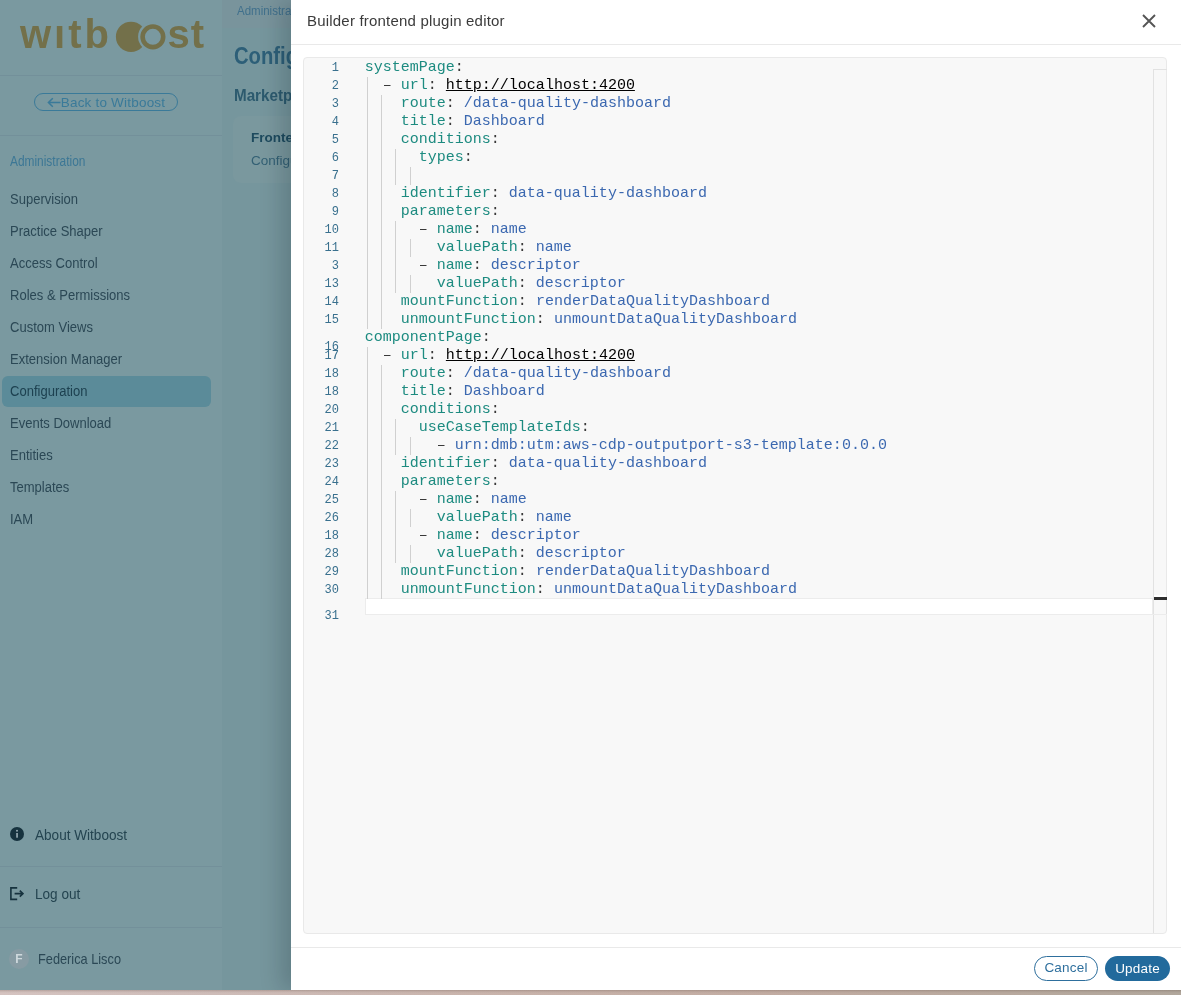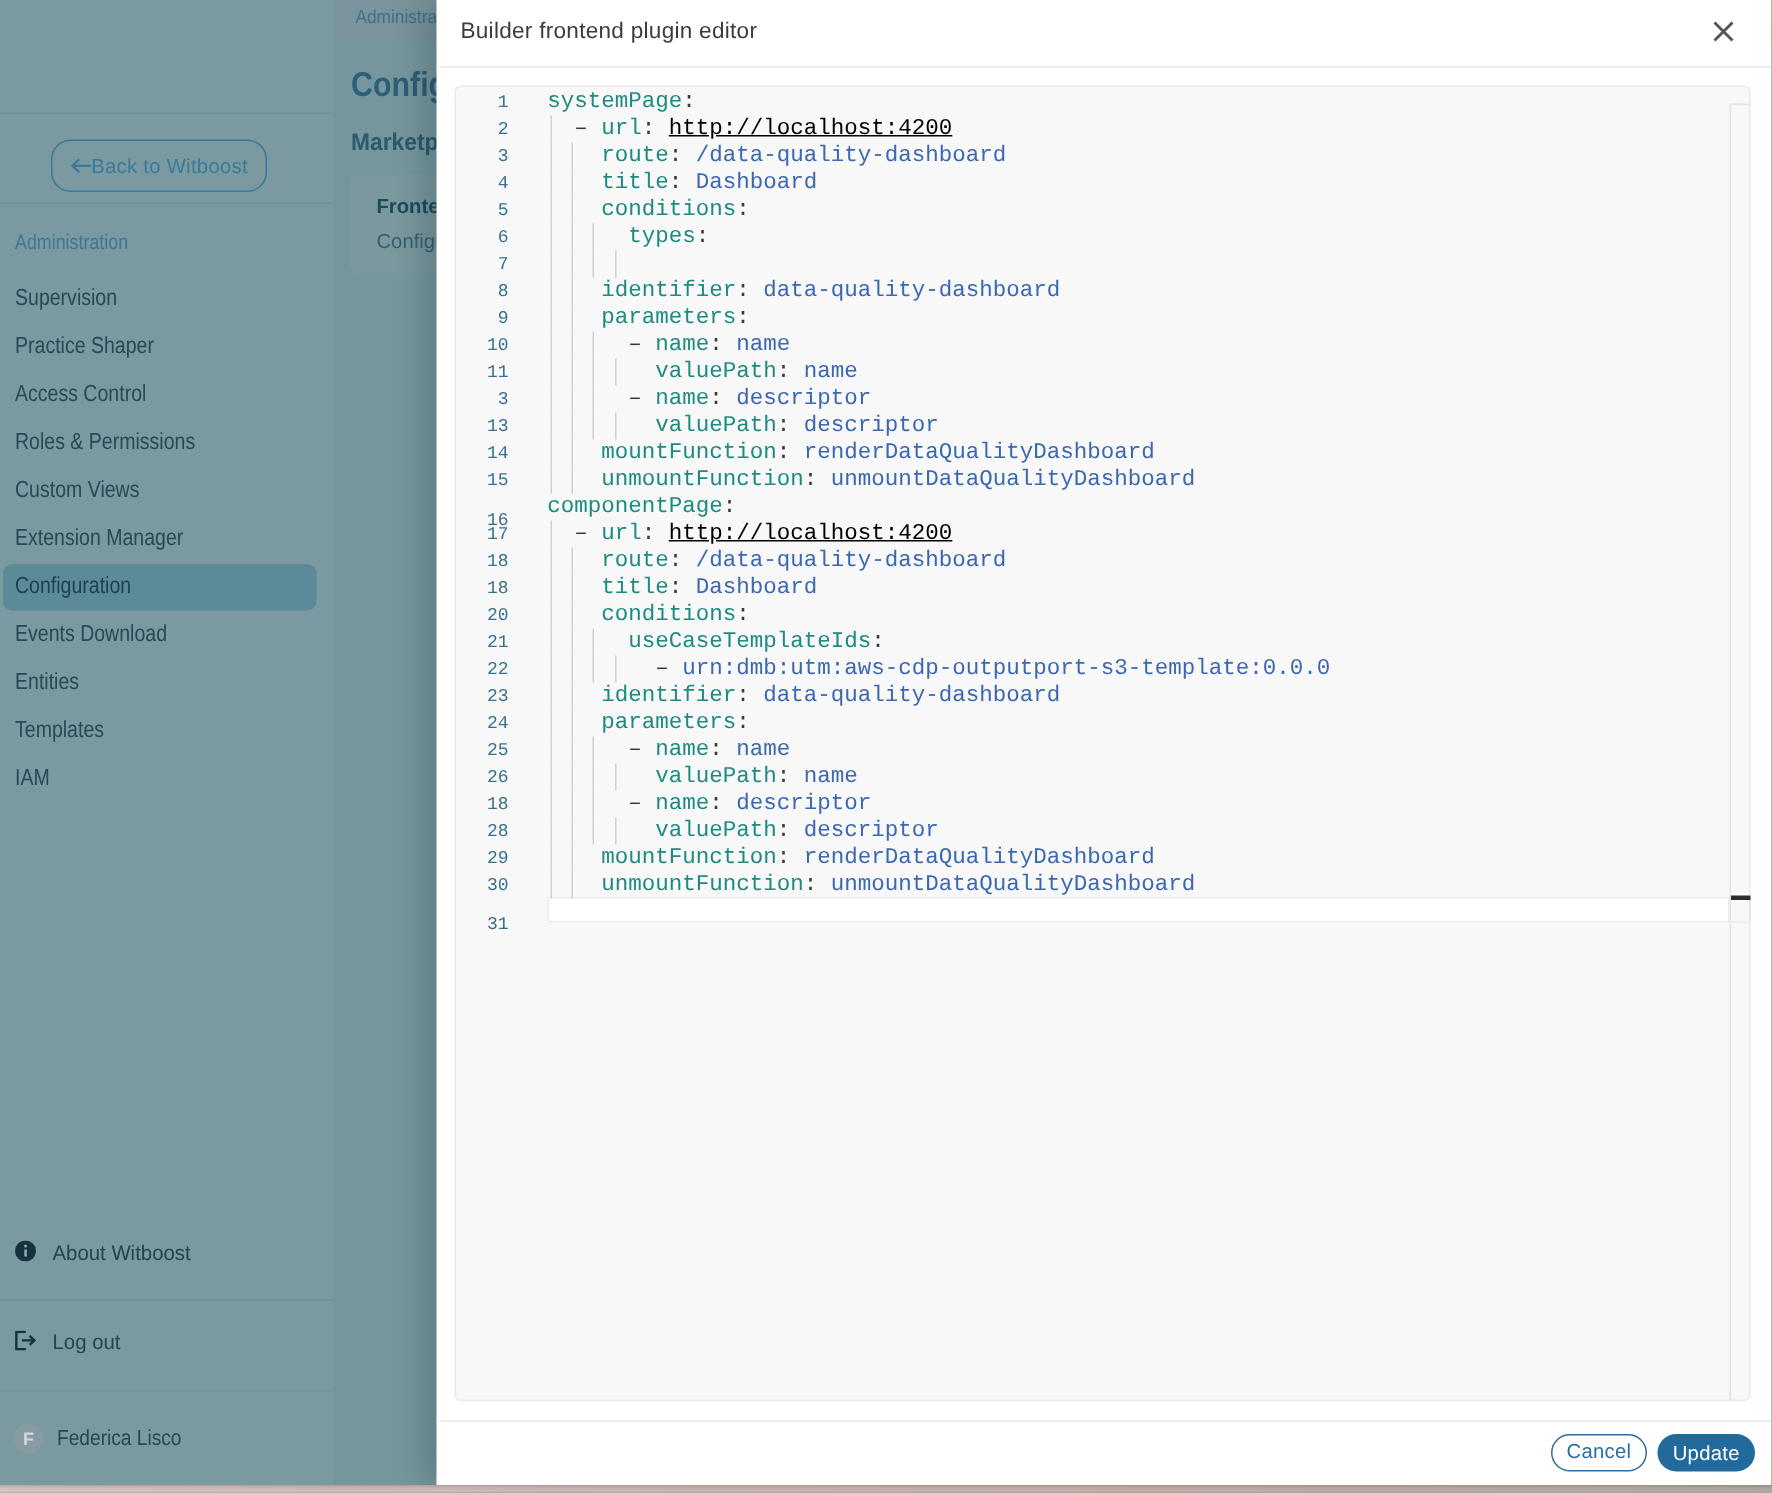--- a/index.html
+++ b/index.html
@@ -15,21 +15,21 @@
   background:linear-gradient(180deg, rgba(70,50,40,0.22) 0%, rgba(70,50,40,0.04) 40%, rgba(255,255,255,0) 70%),
              linear-gradient(90deg,#d5c3c0 0%,#cebcb8 18%,#c9b4ac 40%,#c2aca2 65%,#b8a99e 85%,#b1a79c 100%); }
 
 .menuitem { left:10px; width:200px; height:24px; line-height:24px; font-size:15.5px; color:#2b4855; letter-spacing:0px; transform:scaleX(0.84); transform-origin:0 0; }
 .sdiv { left:0; width:222px; height:1px; background:#73909a; }
 
 
 #logo { left:18px; top:16px; width:180px; height:40px; }
 
 
-#backbtn { left:34px; top:93px; width:144px; height:35px; border:1.4px solid #3a7a99; border-radius:13px; color:#3a7a99; font-size:13.5px; display:flex; align-items:center; justify-content:center; gap:0; letter-spacing:0.2px; }
+#backbtn { left:34px; top:93px; width:144px; height:18px; border:1.4px solid #3a7a99; border-radius:13px; color:#3a7a99; font-size:13.5px; display:flex; align-items:center; justify-content:center; gap:0; letter-spacing:0.2px; }
 
 
 #dialog { left:291px; top:0; width:890px; height:990px; background:#ffffff;
   box-shadow:-10px 0 20px rgba(0,15,25,.18); }
 #dlgtitle { left:16px; top:11.5px; font-size:15px; color:#3b3b3b; letter-spacing:0.2px; }
 #dlghr { left:0; top:44px; width:890px; height:1px; background:#e9e9e9; }
 #closex { left:846px; top:9px; width:24px; height:24px; color:#5a5a5a; }
 
 #editor { left:12px; top:57px; width:864px; height:877px; background:#f8f8f8; border:1px solid #e9e9e9; border-radius:4px; }
 
@@ -53,20 +53,29 @@
   <div class="abs" id="mainbg"></div>
   <div class="abs" id="topbar"></div>
   <div class="abs" style="left:237px;top:4px;font-size:12.5px;color:#40708c;transform:scaleX(0.92);transform-origin:0 0;">Administration</div>
   <div class="abs" style="left:234px;top:43px;font-size:23px;font-weight:bold;color:#2d5f78;transform:scaleX(0.88);transform-origin:0 0;">Configuration</div>
   <div class="abs" style="left:234px;top:87px;font-size:16px;font-weight:bold;color:#2c5a6e;transform:scaleX(0.95);transform-origin:0 0;">Marketplace Addons</div>
   <div class="abs" style="left:233px;top:116px;width:70px;height:67px;background:#7a989e;border-radius:8px 0 0 8px;"></div>
   <div class="abs" style="left:251px;top:130px;font-size:13.5px;font-weight:bold;color:#1d4a5e;">Frontend</div>
   <div class="abs" style="left:251px;top:153px;font-size:13.5px;color:#336074;">Configure</div>
 
   <div class="abs" id="sidebar"></div>
+  <div class="abs" id="logo">
+    <svg width="190" height="44" viewBox="0 0 190 44">
+      <text x="2" y="31.5" font-family="Liberation Sans, sans-serif" font-size="40" font-weight="bold" letter-spacing="3" fill="#73704a">wıtb</text>
+      <circle cx="113" cy="20.8" r="15.1" fill="#73704a"></circle>
+      <circle cx="134.9" cy="20.8" r="14.8" fill="#7a99a0"></circle>
+      <circle cx="134.9" cy="20.8" r="10.3" fill="none" stroke="#73704a" stroke-width="4.6"></circle>
+      <text x="149.5" y="31.5" font-family="Liberation Sans, sans-serif" font-size="40" font-weight="bold" letter-spacing="1" fill="#73704a">st</text>
+    </svg>
+  </div>
   <div class="abs sdiv" style="top:75px;"></div>
   <div class="abs" id="backbtn">
       <svg width="14" height="11" viewBox="0 0 14 11" style="flex:0 0 auto;">
         <path d="M13.5 5.5 H1.6 M5.8 1.2 L1.4 5.5 L5.8 9.8" stroke="#3a7a99" stroke-width="1.5" fill="none"></path>
       </svg>
       <span>Back to Witboost</span>
     </div>
   <div class="abs sdiv" style="top:135px;"></div>
   <div class="abs" style="left:10px;top:153px;font-size:14px;color:#3c7795;transform:scaleX(0.85);transform-origin:0 0;">Administration</div>
   <div class="abs" style="left:2px;top:376px;width:209px;height:31px;background:#5b8b99;border-radius:6px;"></div>

